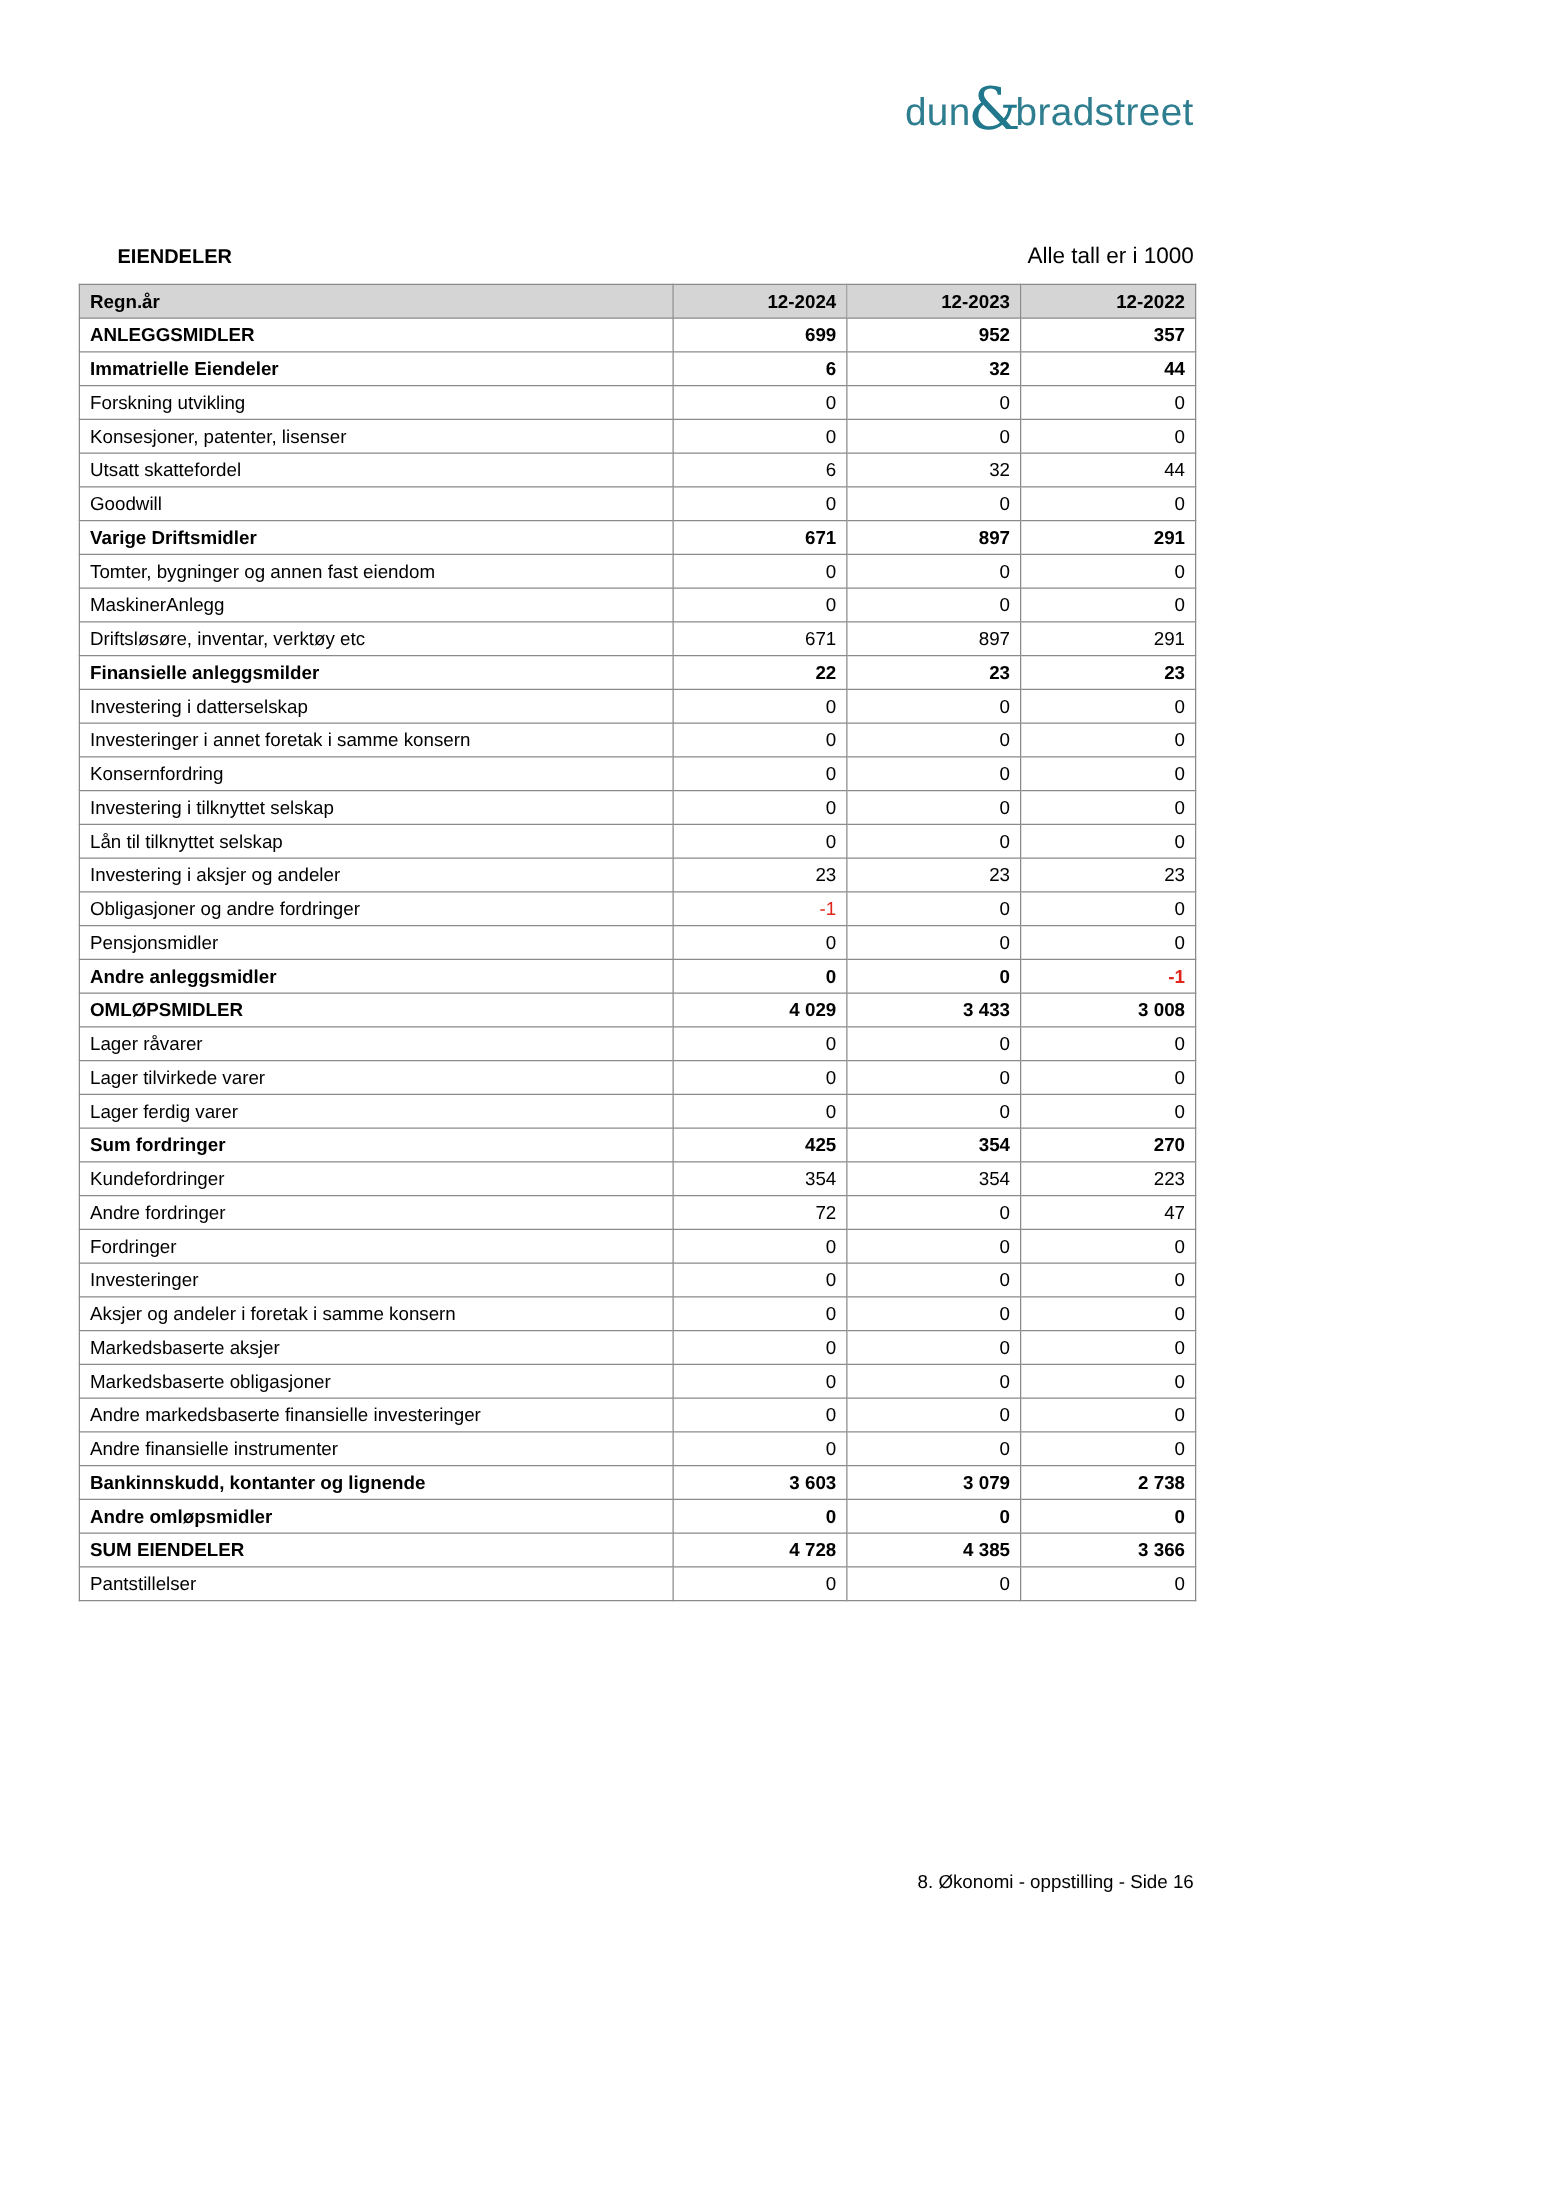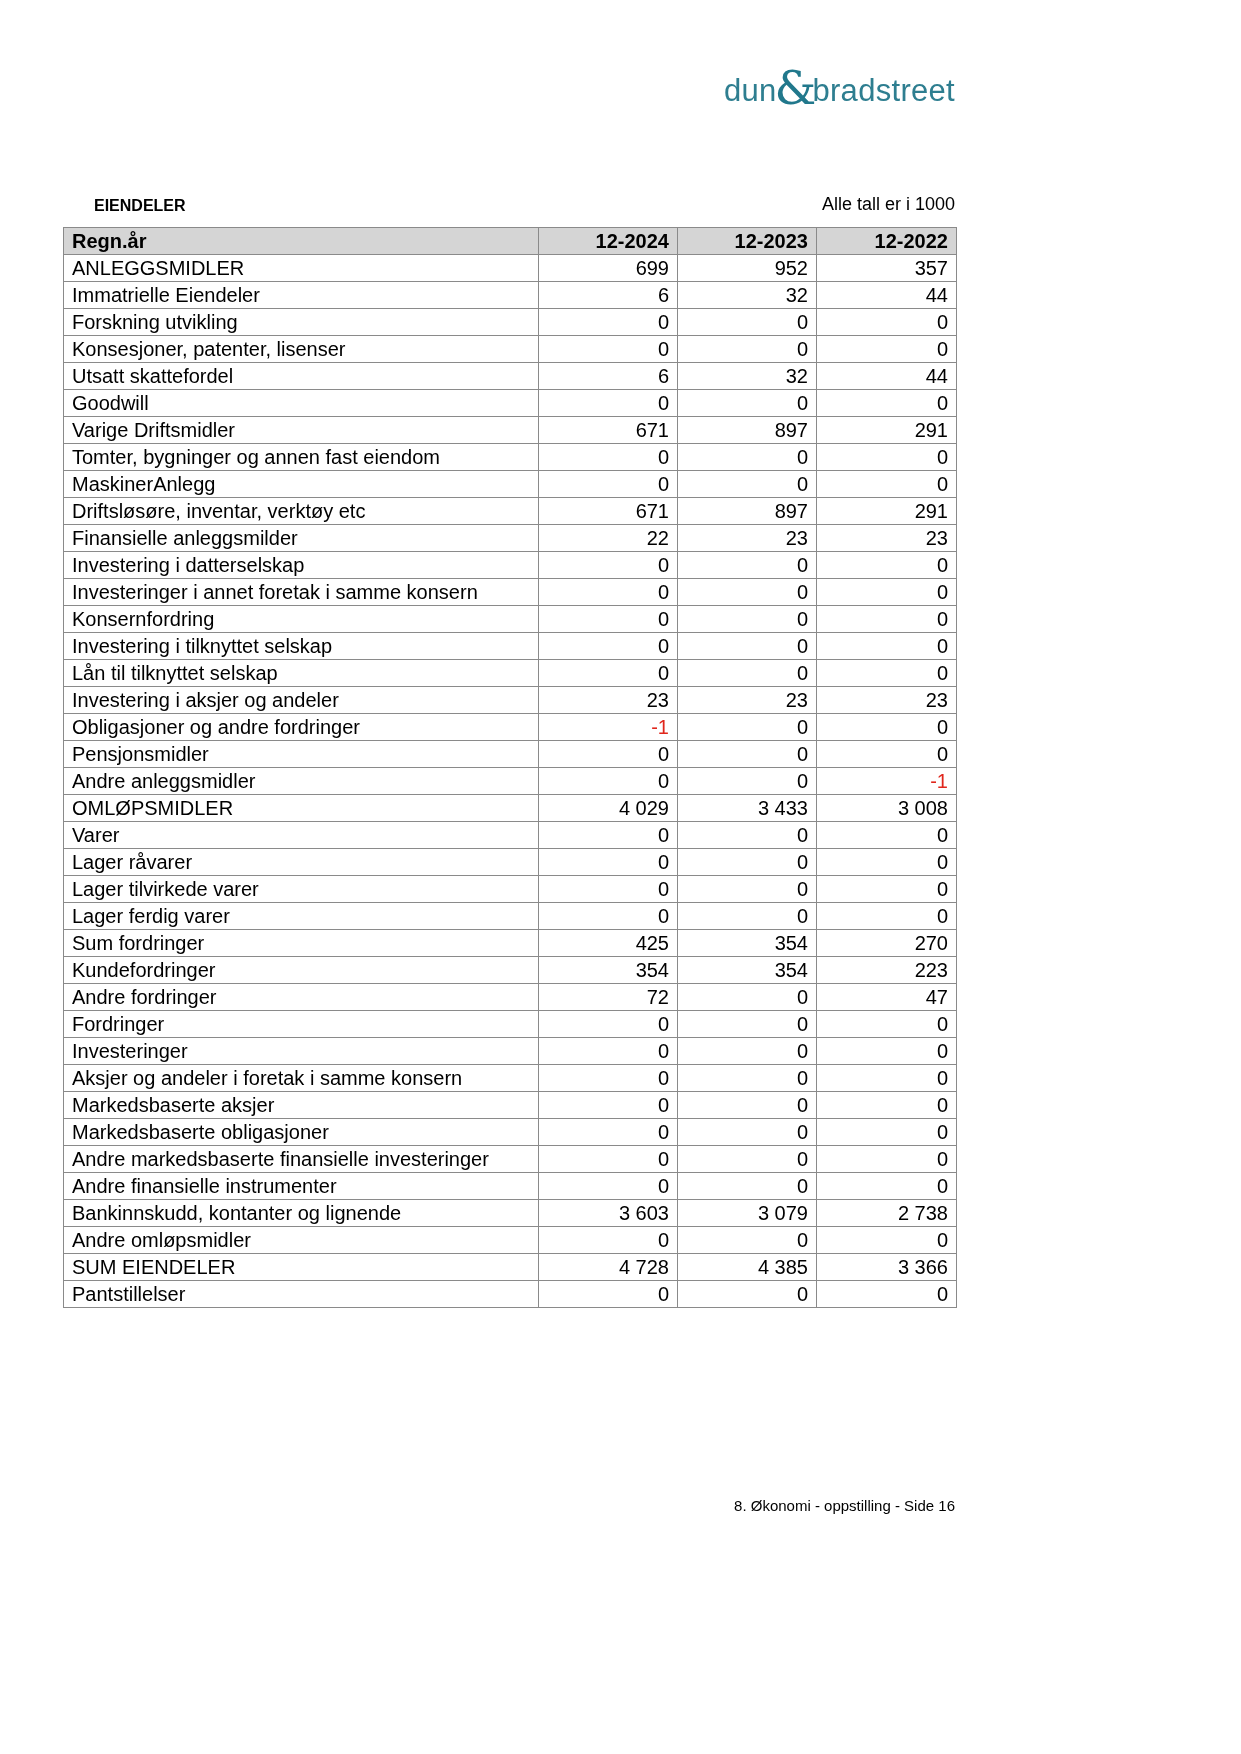--- a/index.html
+++ b/index.html
@@ -51,41 +51,41 @@
   .units-note { font-size: 18px; }
 
   
   table.balance {
     position: absolute;
     left: 63px;
     top: 227px;
     width: 893px;
     border-collapse: collapse;
     table-layout: fixed;
-    font-size: 20px;
+    font-size: 15px;
   }
   table.balance th,
   table.balance td {
     border: 1px solid #8a8a8a;
     padding: 0 8px;
     height: 27px;
     box-sizing: border-box;
     vertical-align: middle;
     overflow: hidden;
     white-space: nowrap;
   }
   table.balance thead th {
     background: #d5d5d5;
     font-weight: bold;
   }
   th.label-col { text-align: left; }
   th.year-col  { text-align: right; }
   td.label-cell { text-align: left; }
   td.value-cell { text-align: right; }
-  tr.bold td { font-weight: normal; }
+  tr.bold td { font-weight: bold; }
   td.negative { color: #e0261c; }
 
   
   .footer {
     position: absolute;
     right: 286px;
     top: 1497px;
     font-size: 15px;
     text-align: right;
   }
@@ -241,26 +241,20 @@
           <td class="value-cell">0</td>
           <td class="value-cell">0</td>
           <td class="value-cell negative">-1</td>
         </tr>
         <tr class="row bold">
           <td class="label-cell">OMLØPSMIDLER</td>
           <td class="value-cell">4 029</td>
           <td class="value-cell">3 433</td>
           <td class="value-cell">3 008</td>
         </tr>
-        <tr class="row bold">
-          <td class="label-cell">Varer</td>
-          <td class="value-cell">0</td>
-          <td class="value-cell">0</td>
-          <td class="value-cell">0</td>
-        </tr>
         <tr class="row">
           <td class="label-cell">Lager råvarer</td>
           <td class="value-cell">0</td>
           <td class="value-cell">0</td>
           <td class="value-cell">0</td>
         </tr>
         <tr class="row">
           <td class="label-cell">Lager tilvirkede varer</td>
           <td class="value-cell">0</td>
           <td class="value-cell">0</td>

